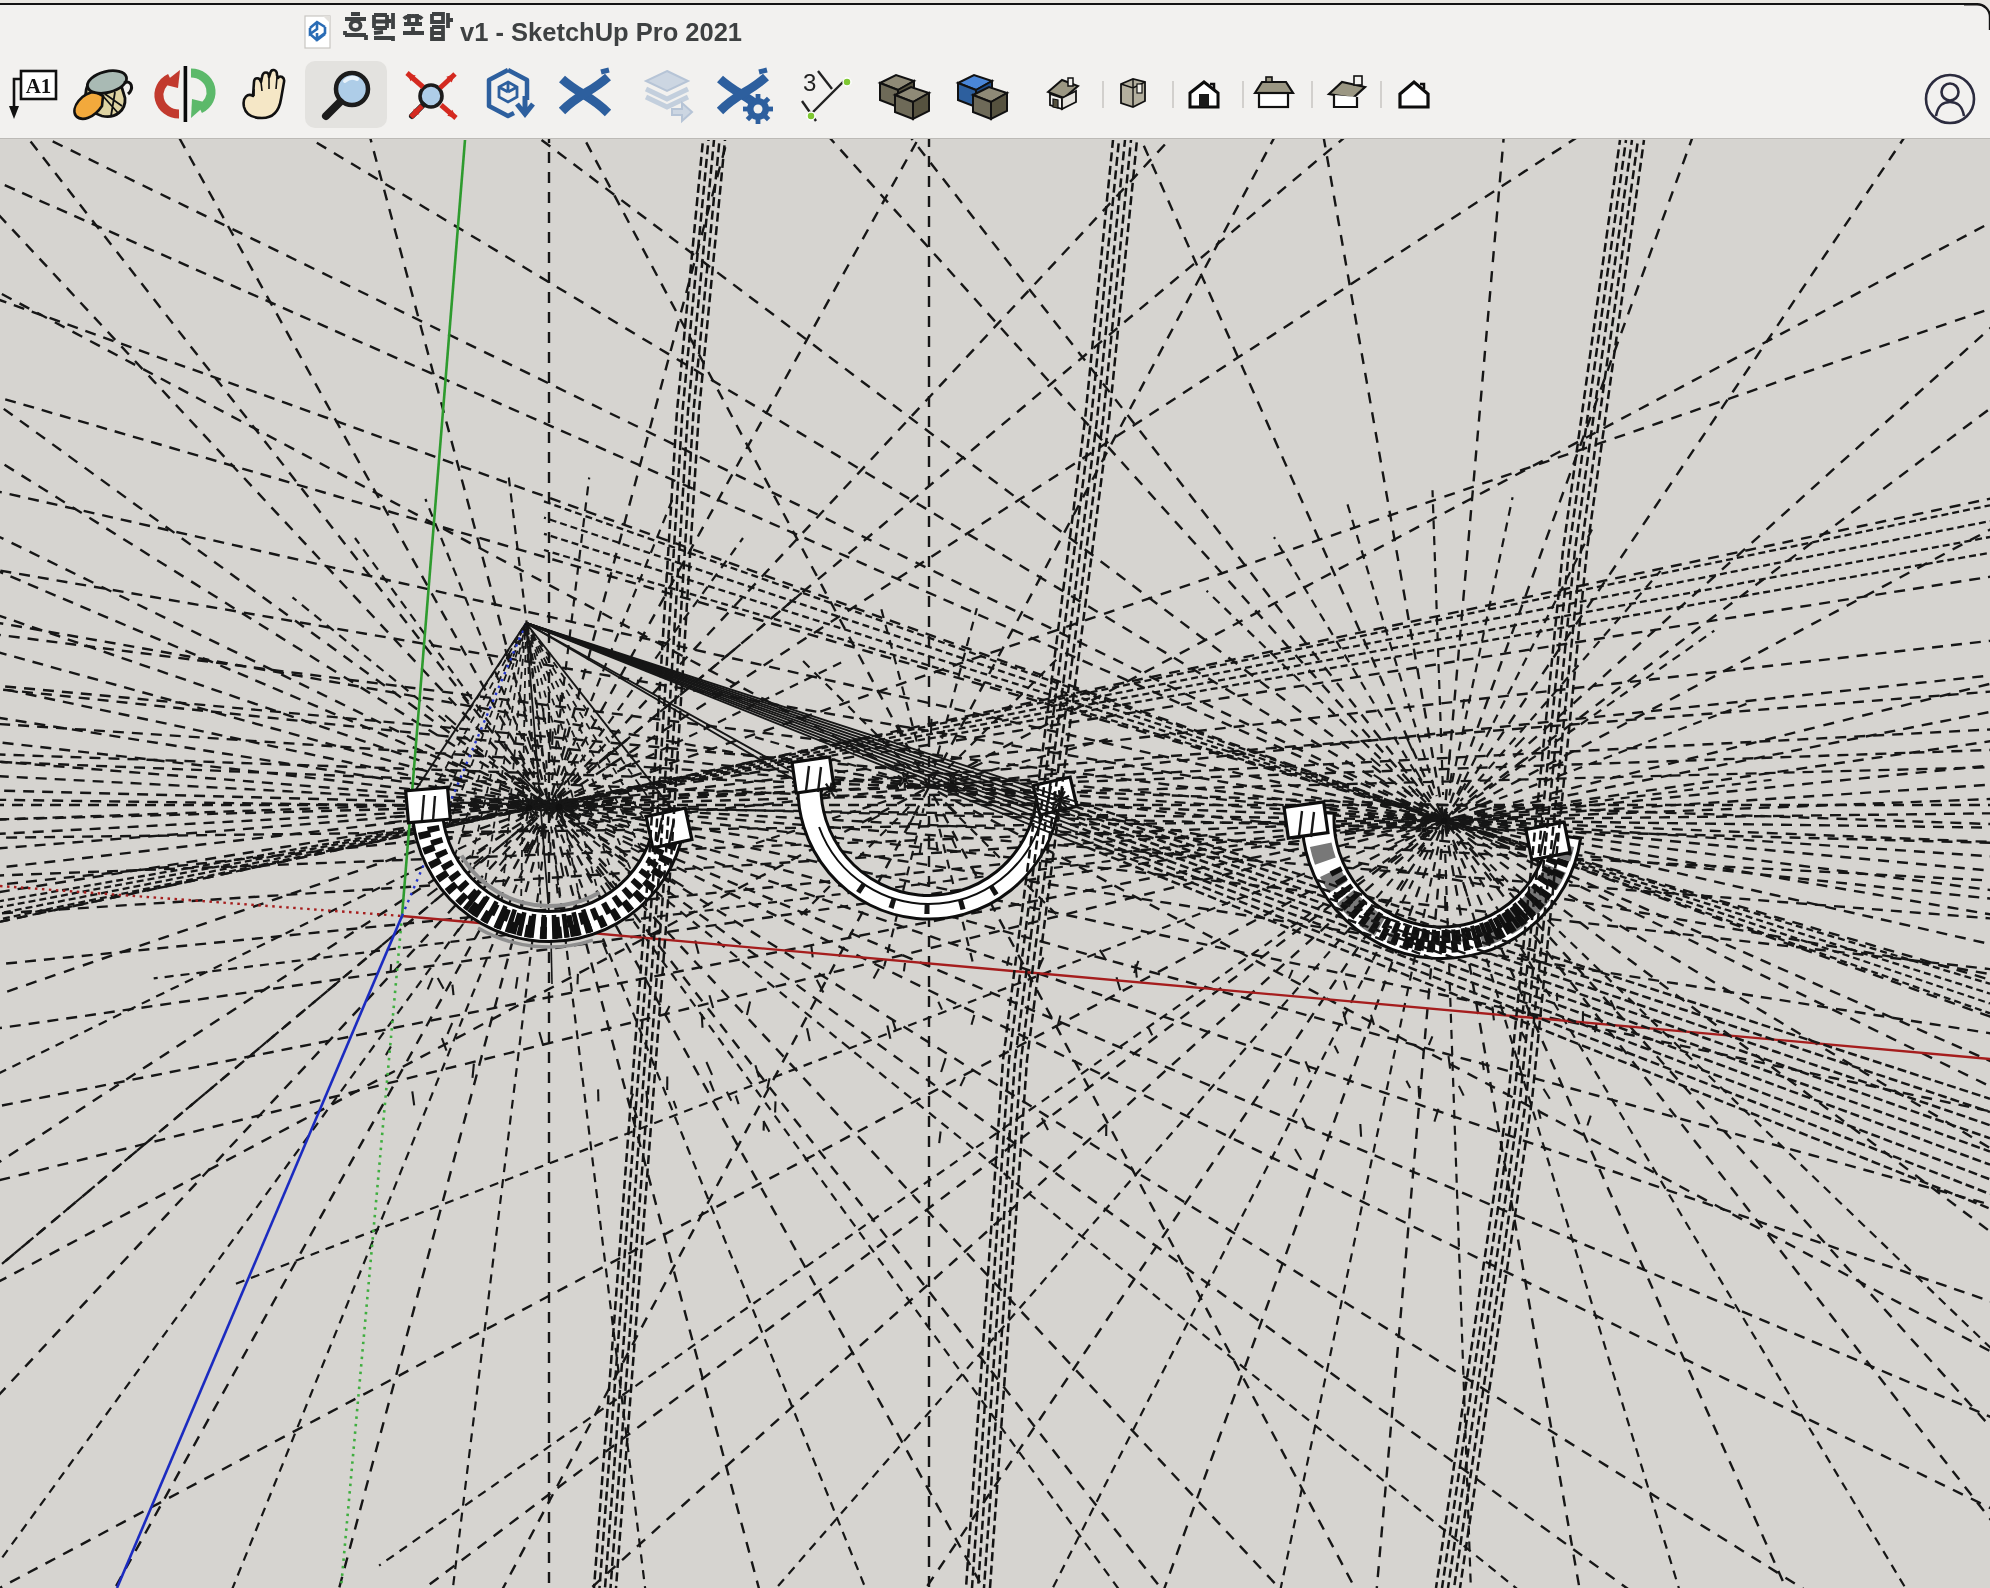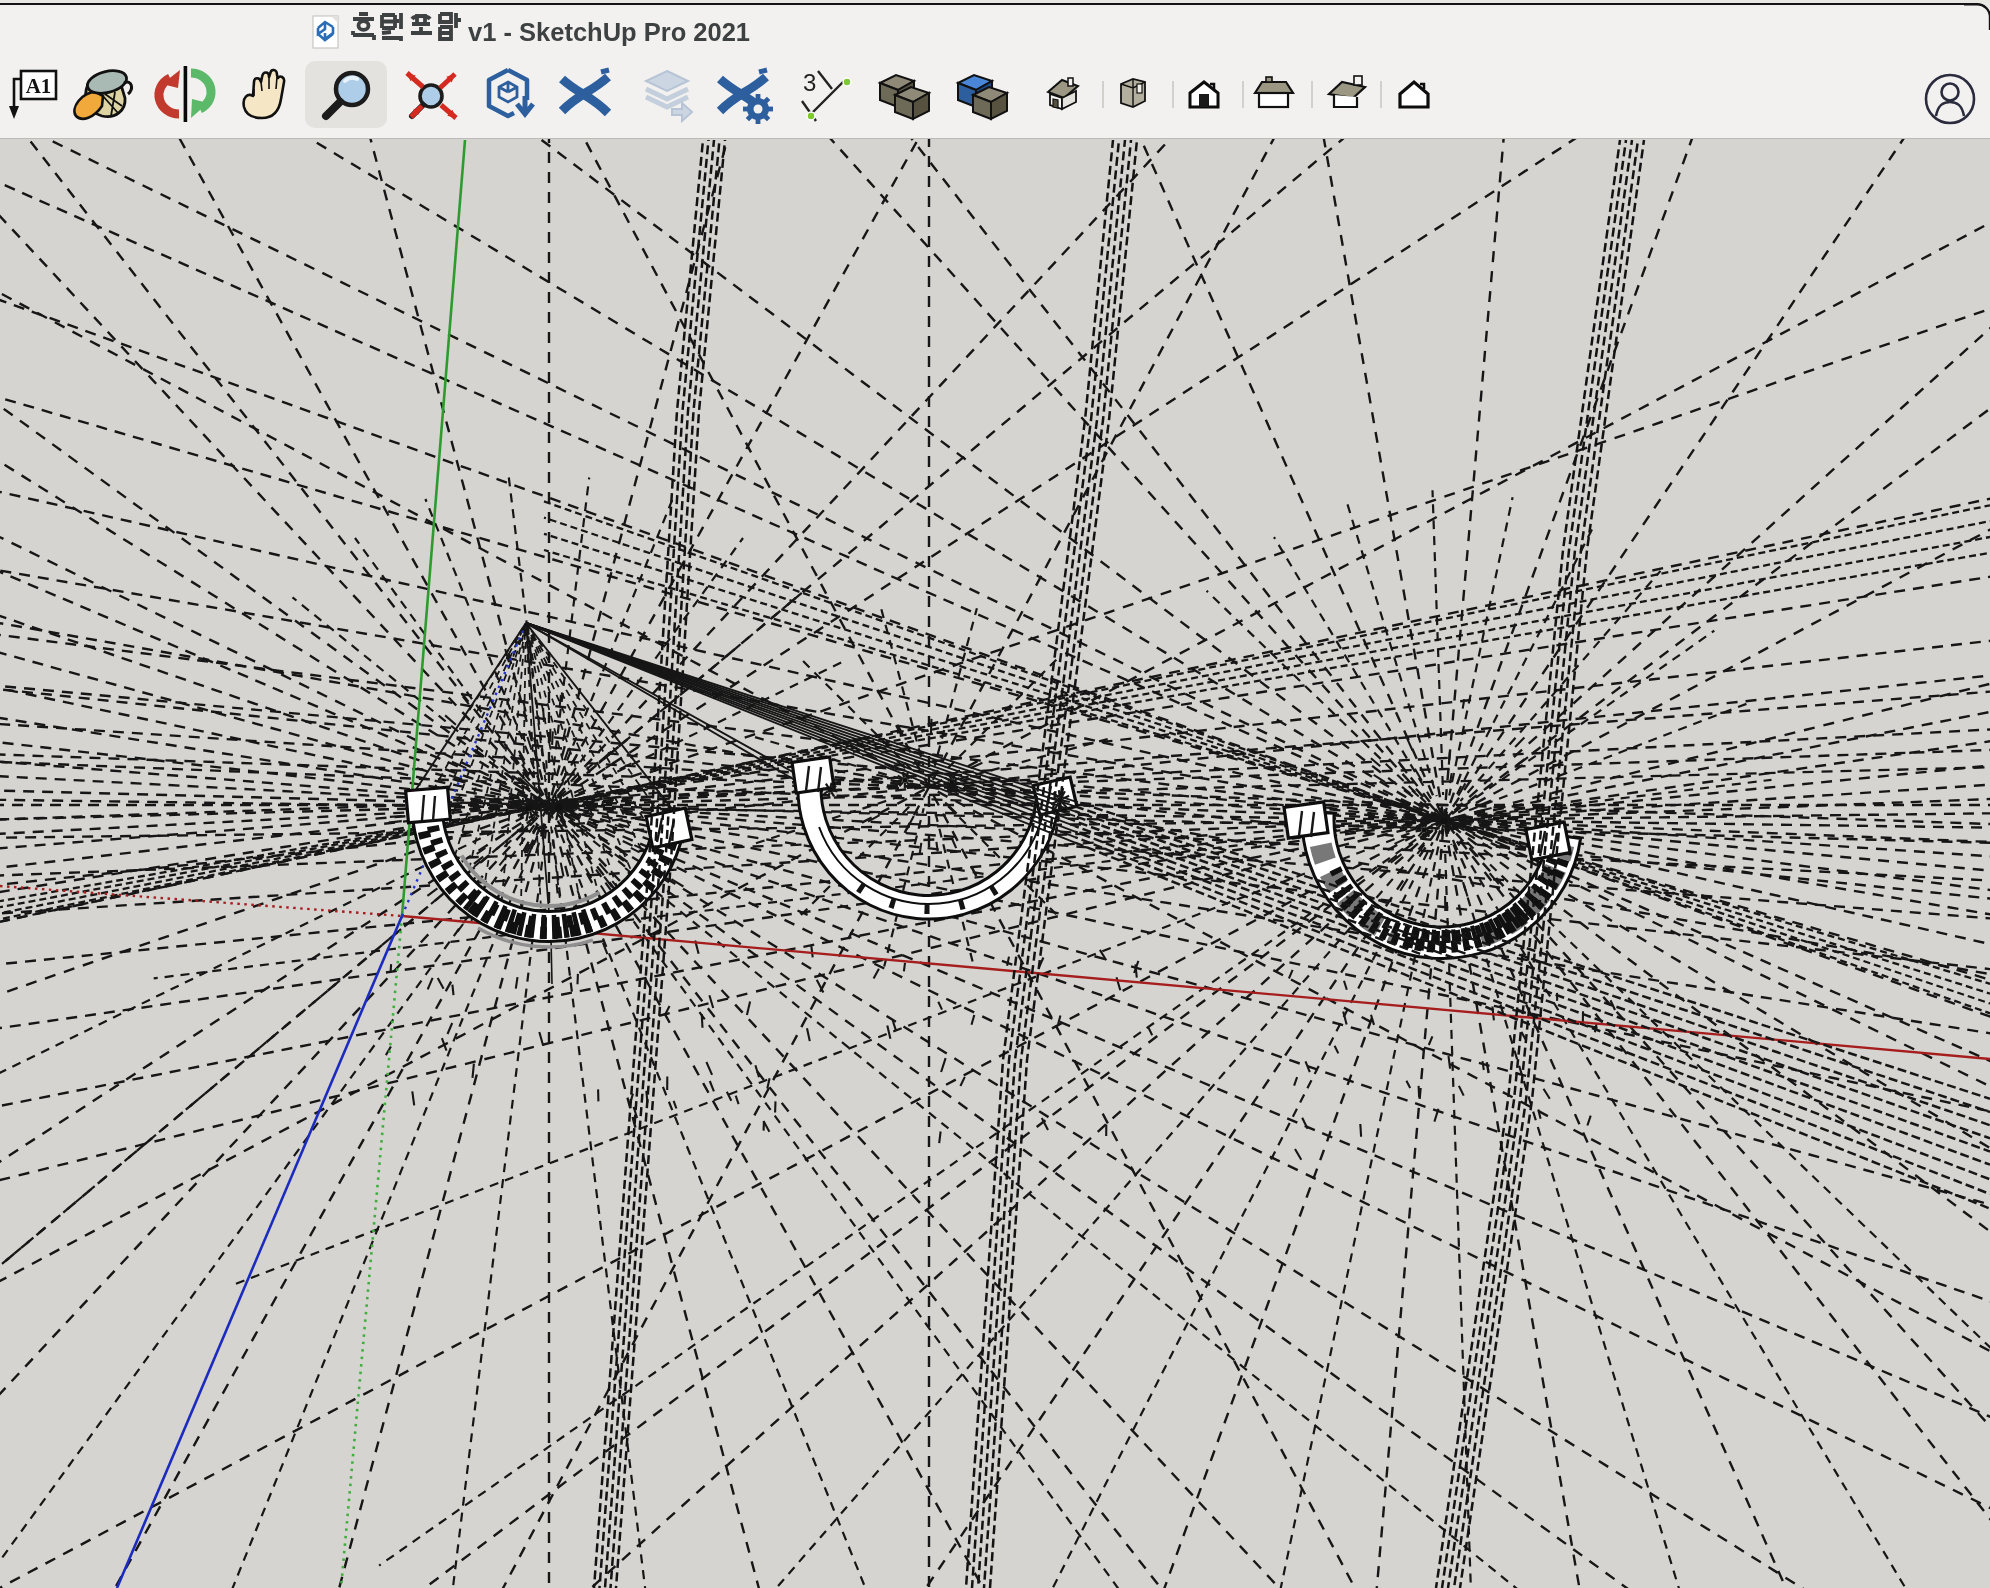--- a/index.html
+++ b/index.html
@@ -7,21 +7,21 @@
   .corner{position:absolute;right:0;top:0;width:30px;height:30px}
   .canvas{position:absolute;left:0;top:139px;width:1990px;height:1449px;background:#d6d4d0;overflow:hidden}
   .tbline{position:absolute;left:0;top:138px;width:1990px;height:1px;background:#bcbab6}
 </style></head>
 <body>
 <div class="blackline"></div>
 <div class="win"></div>
 <svg class="corner" width="28" height="42" style="position:absolute;left:1964px;top:0">
     <path d="M0,4.2 L13,4.2 A 13,13 0 0 1 26,17.2 L26,42" fill="none" stroke="#141414" stroke-width="2.4"></path>
   </svg>
-<div style="position:absolute;left:8px;top:0;width:1626px;height:60px"><svg width="1990" height="60">
+<div style="position:absolute;left:0;top:0;width:1626px;height:60px"><svg width="1990" height="60">
       <rect x="305" y="16" width="25" height="32" fill="#fff" stroke="#c8c6c2" stroke-width="1.2"></rect>
       <path d="M330,16 l-7,0 l7,7 Z" fill="#e3e1dd"></path>
       <g stroke="#2a6cb5" stroke-width="2.6" fill="none">
         <path d="M310,28 l7,-6 l8,5 M310,28 l0,6 l7,-5 l0,-7 M325,27 l0,6 l-8,6 l0,-6 M310,34 l7,6 l8,-6"></path>
       </g>
       <g transform="translate(343,13)" stroke="#3e4142" stroke-width="3.8" fill="none" stroke-linecap="butt">
         <path d="M8,1 L17,1 M2,6 L23,6"></path>
         <ellipse cx="12.5" cy="12.5" rx="5" ry="4.4"></ellipse>
         <path d="M2,22 L2,18 M2,22 L23,22 M23,22 L23,27"></path>
       </g>

